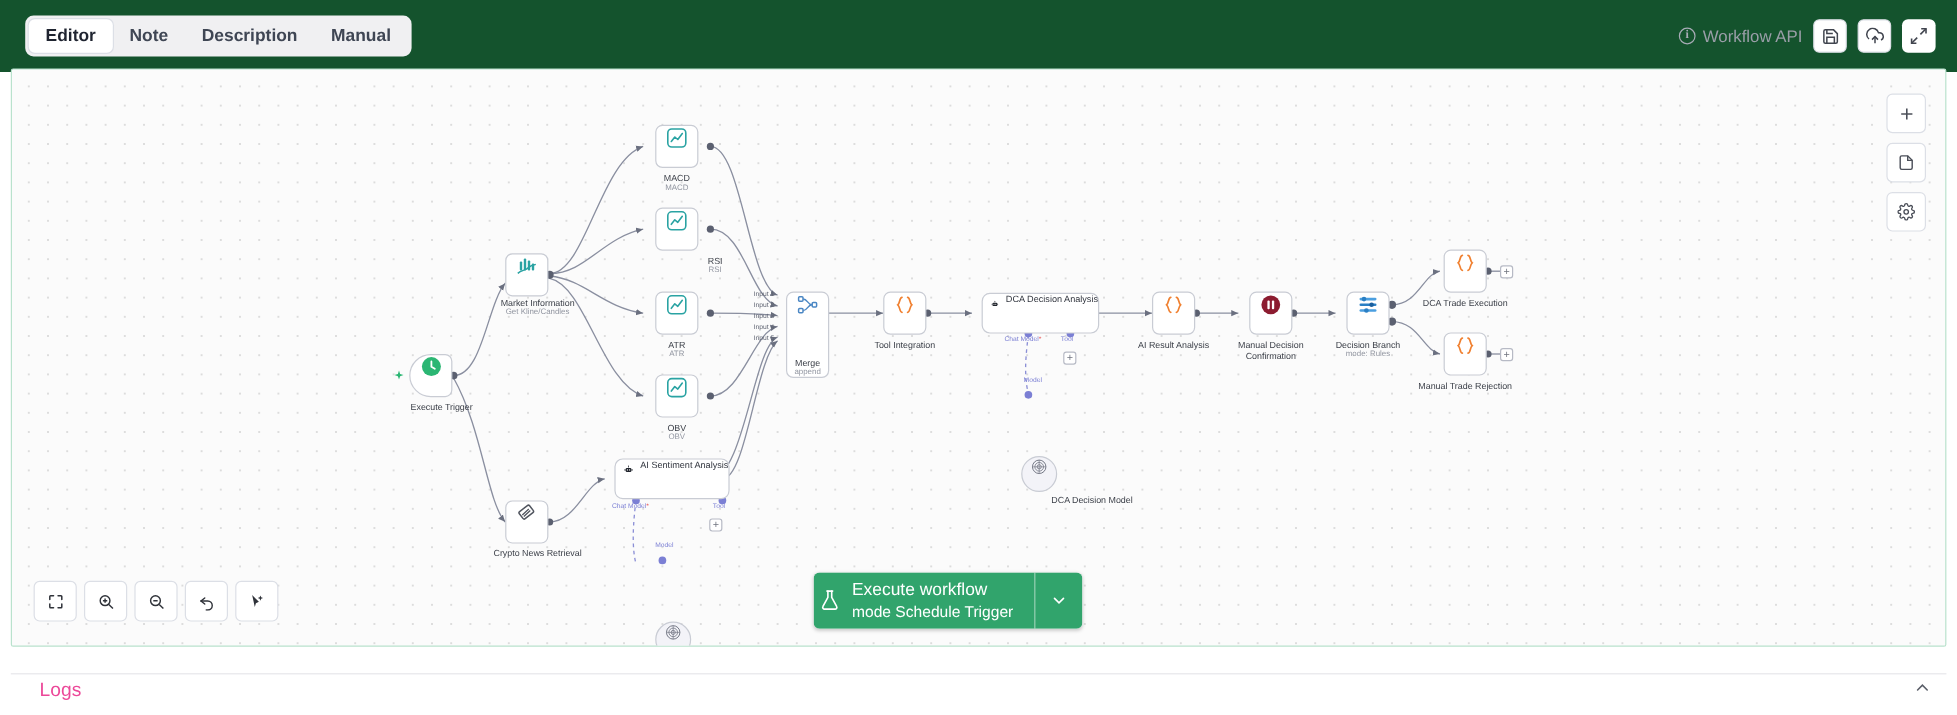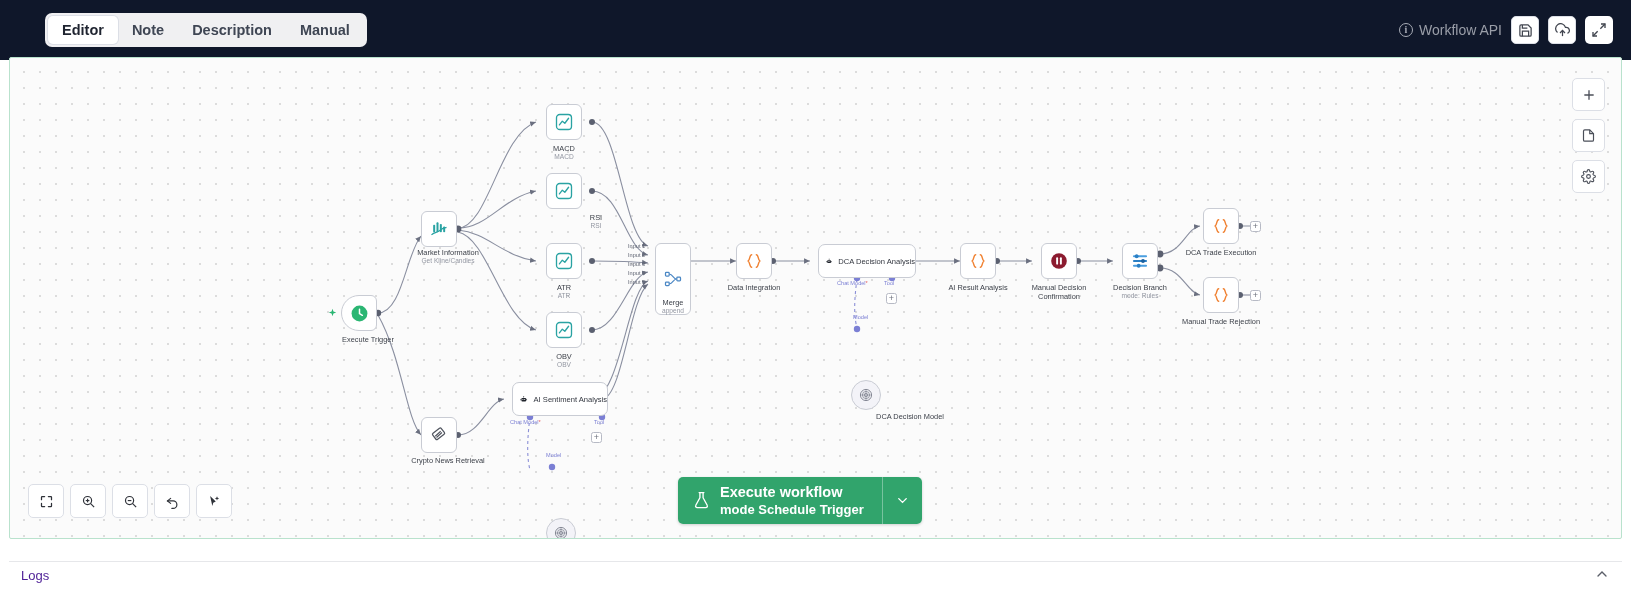--- a/index.html
+++ b/index.html
@@ -6,22 +6,22 @@
   html, body {
     width: 1631px; height: 596px;
     font-family: "Liberation Sans", sans-serif;
     background: #ffffff;
     overflow: hidden;
   }
 
   
   .topbar {
     position: absolute; left: 0; top: 0; width: 1631px; height: 60px;
-    background: #0f172a;
-    display: flex; align-items: center; padding-left: 24px;
+    background: #14532d;
+    display: flex; align-items: center;
   }
   .tabs {
     margin-left: 21px;
     background: #f0f0f2;
     border-radius: 7px;
     padding: 3px;
     display: flex; align-items: center; gap: 0px;
     height: 34px;
   }
   .tab {
@@ -67,21 +67,21 @@
     overflow: hidden;
   }
   .svg-layer { position: absolute; left: 0; top: 0; width: 1613px; height: 482px; }
 
   
   .node {
     position: absolute;
     background: #ffffff;
     border: 1px solid #c9ccd4;
     border-radius: 6px;
-    display: flex; align-items: center; justify-content: center;
+    display: flex; align-items: flex-start; justify-content: center;
     cursor: pointer;
   }
   .node.sq { width: 36px; height: 36px; }
   .node.trigger {
     width: 36px; height: 36px;
     border-radius: 18px 6px 6px 18px;
   }
   .node.agent {
     width: 94px; height: 34px;
     justify-content: flex-start; padding-left: 7px; gap: 6px;
@@ -135,38 +135,38 @@
   }
 
   
   .exec {
     position: absolute; left: 668px; bottom: 14px;
     display: flex; height: 47px; border-radius: 5px; overflow: hidden;
     box-shadow: 0 1px 3px rgba(0,0,0,.18);
   }
   .exec-main {
     background: #31a46c; display: flex; align-items: center; gap: 9px;
-    padding: 0 18px 0 14px; cursor: pointer; font-weight: bold;
+    padding: 0 18px 0 4px; cursor: pointer;
   }
   .exec-txt { display: flex; flex-direction: column; color: #fff; line-height: 17px; }
   .exec-t1 { font-size: 14.5px; }
   .exec-t2 { font-size: 13px; }
   .exec-caret {
     background: #31a46c; width: 40px; display: flex; align-items: center; justify-content: center;
     border-left: 1px solid rgba(255,255,255,.35); cursor: pointer; color: #fff;
   }
 
   
   .logsbar {
     position: absolute; left: 9px; bottom: 7px; width: 1613px; height: 28px;
     border-top: 1px solid #e6e7ea;
     display: flex; align-items: center; padding: 0 12px;
     background: #fff;
   }
-  .logs-label { font-size: 13px; color: #4c1d95; cursor: pointer; }
+  .logs-label { font-size: 16px; color: #ec4899; cursor: pointer; margin-left: 12px; }
   .logs-caret { margin-left: auto; color: #5a5e68; cursor: pointer; }
 </style>
 </head>
 <body>
 
 <div class="topbar">
   <div class="tabs">
     <div class="tab active">Editor</div>
     <div class="tab">Note</div>
     <div class="tab">Description</div>
@@ -416,21 +416,21 @@
     <div class="node-sub">append</div>
   </div>
 
   <div class="node sq" style="left:726px; top:185px;">
     <svg width="20" height="20" viewBox="0 0 24 24">
       <path d="M9.2 4.5 C6.6 4.5 7.4 10 5 12 C7.4 14 6.6 19.5 9.2 19.5" stroke="#f08030" stroke-width="1.7" fill="none" stroke-linecap="round"></path>
       <path d="M14.8 4.5 C17.4 4.5 16.6 10 19 12 C16.6 14 17.4 19.5 14.8 19.5" stroke="#f08030" stroke-width="1.7" fill="none" stroke-linecap="round"></path>
     </svg>
   </div>
   <div class="node-label" style="left:744px; top:225px;">
-    <span>Data Integration</span>
+    <span>Tool Integration</span>
   </div>
 
   <div class="node agent" style="left:808px; top:186px; width:98px;">
     <svg width="17" height="17" viewBox="0 0 24 24">
       <rect x="4.5" y="7" width="15" height="11" rx="3" fill="#20242c"></rect>
       <circle cx="9.2" cy="12.2" r="1.7" fill="#fff"></circle>
         <circle cx="14.8" cy="12.2" r="1.7" fill="#fff"></circle>
       <rect x="11.2" y="2.6" width="1.6" height="3.6" fill="#20242c"></rect>
       <circle cx="12" cy="2.2" r="1.5" fill="#20242c"></circle>
       <rect x="1.6" y="10" width="2.2" height="5" rx="1.1" fill="#20242c"></rect>

